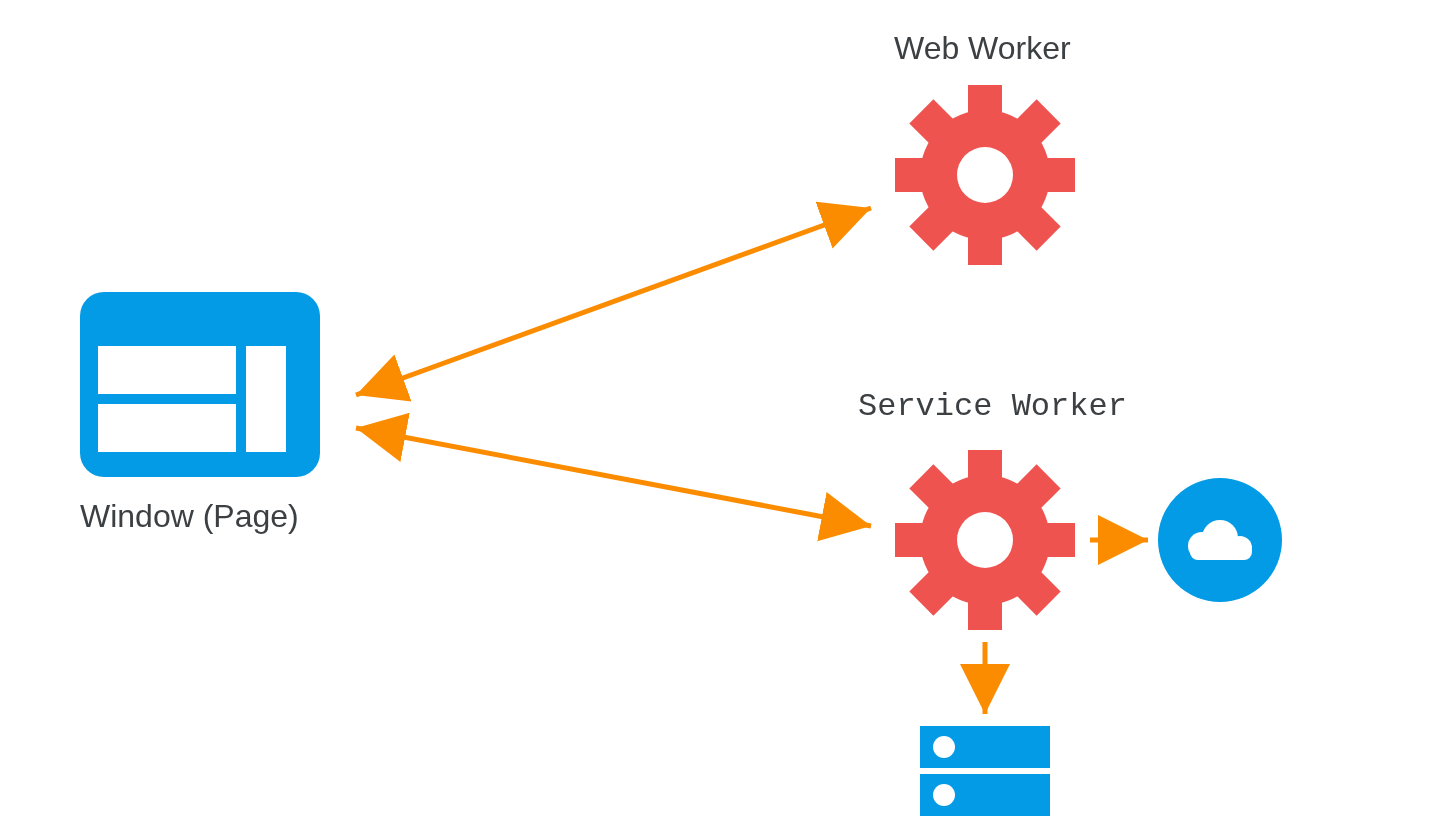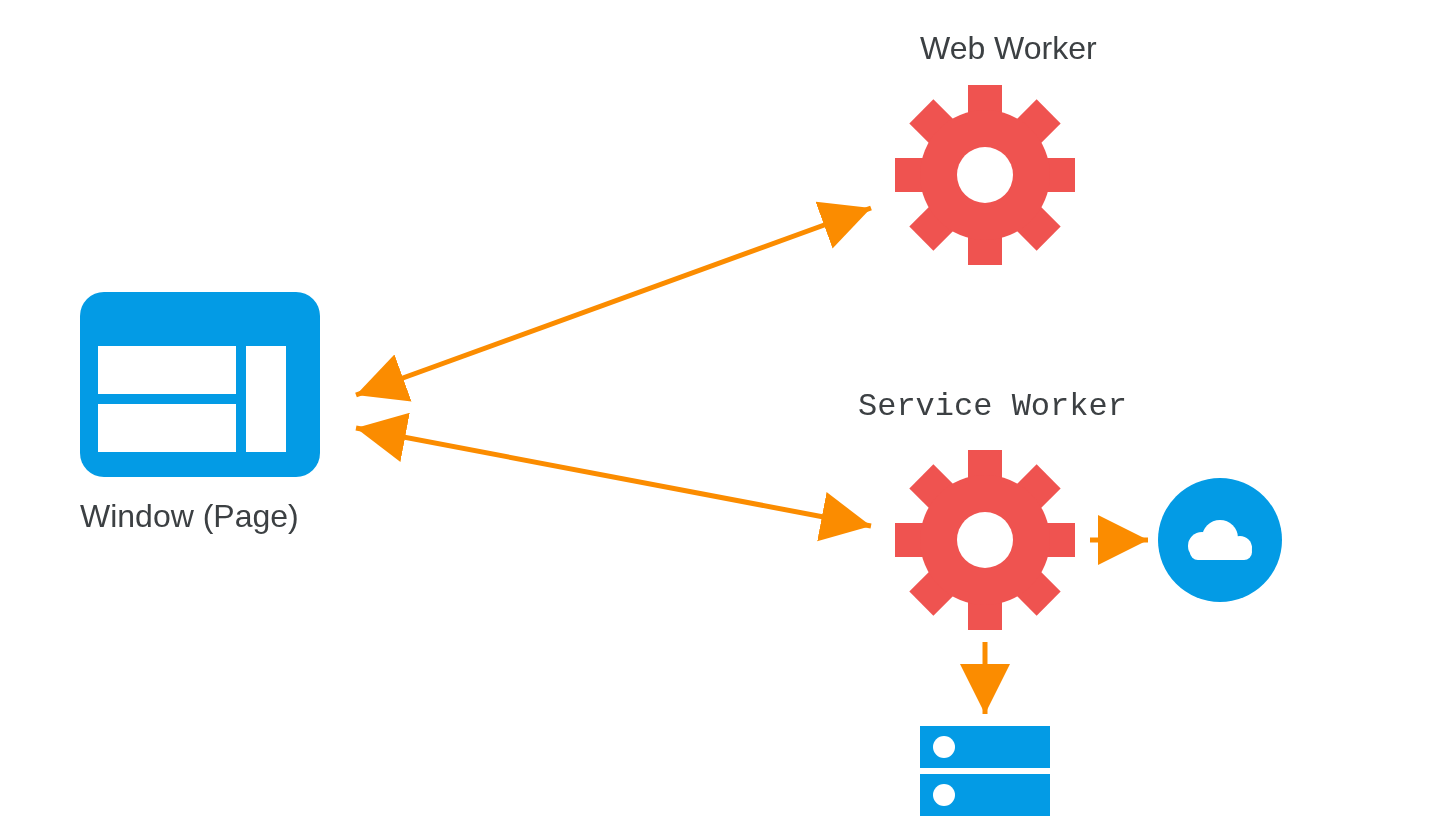--- a/index.html
+++ b/index.html
@@ -25,21 +25,21 @@
     top: 0;
     width: 1456px;
     height: 836px;
   }
 </style>
 </head>
 <body>
 
 <div class="label" style="left:80px; top:498px;text-align:center;">Window (Page)</div>
 
-<div class="label" style="left:920px; top:30px;">Web Worker</div>
+<div class="label" style="left:894px; top:30px;">Web Worker</div>
 
 <div class="label" style="left:858px; top:388px;font-family:Liberation Mono, monospace;">Service Worker</div>
 
 <svg class="canvas" viewBox="0 0 1456 836">
 
   <defs>
     <marker id="arrowhead" markerWidth="12" markerHeight="12" refX="10" refY="5" orient="auto">
       <path d="M0,0 L10,5 L0,10 Z" fill="#fb8c00"></path>
     </marker>
     <marker id="arrowhead-start" markerWidth="12" markerHeight="12" refX="2" refY="5" orient="auto">

